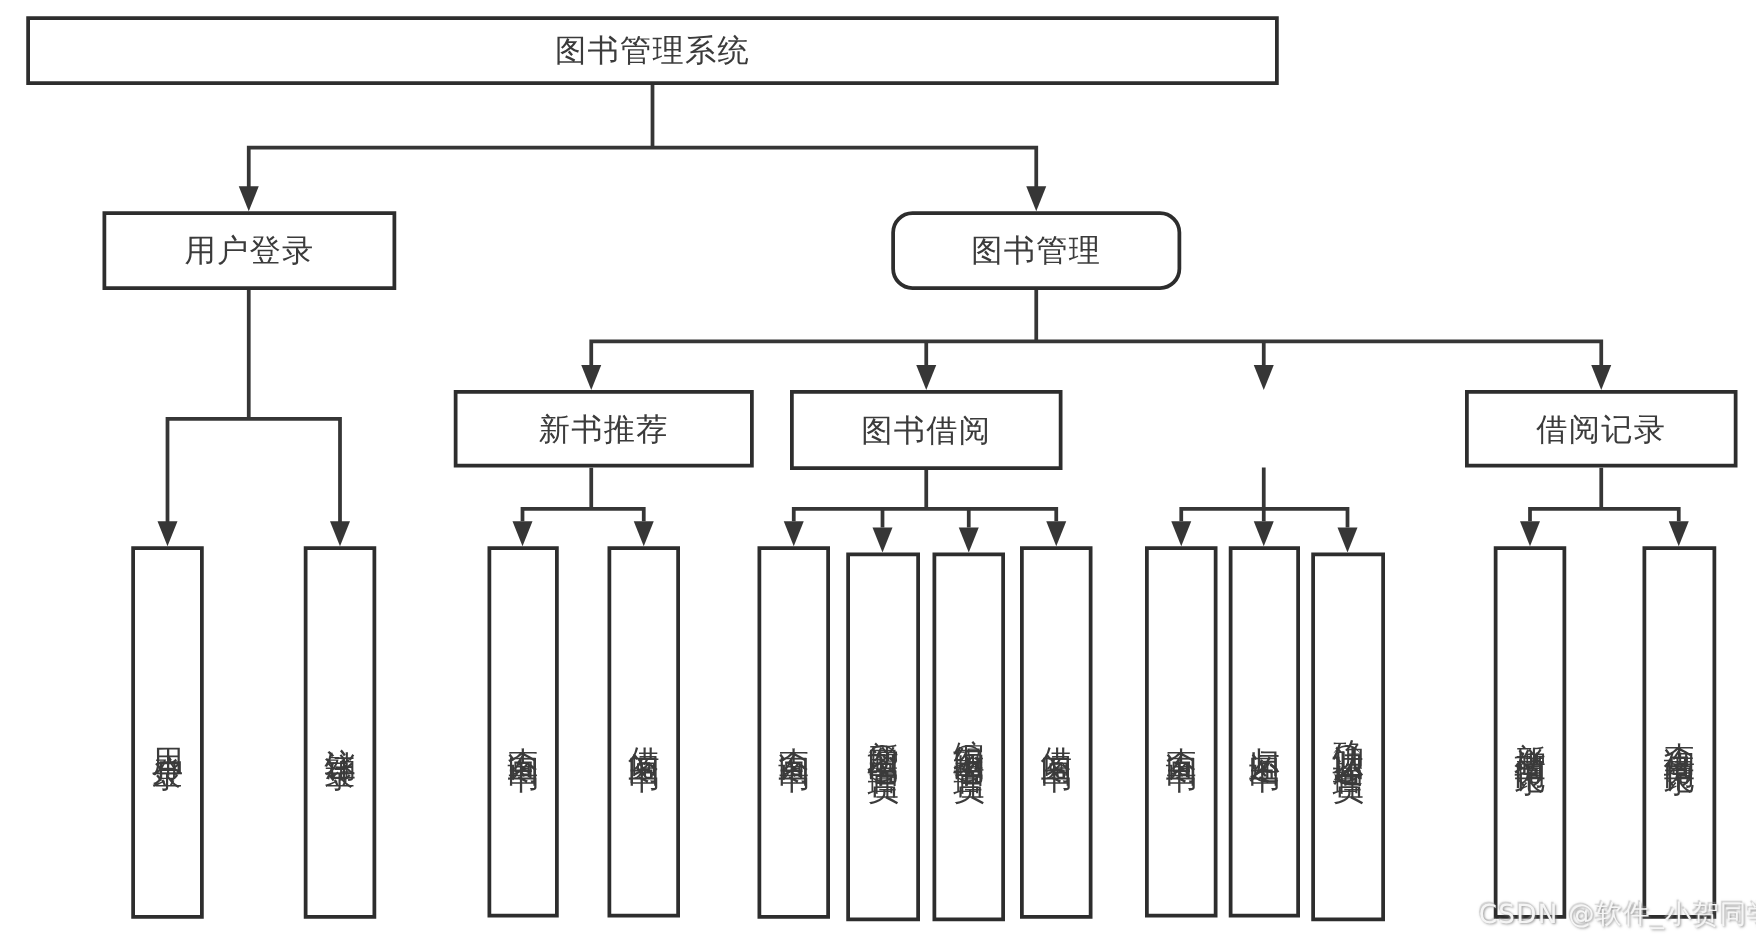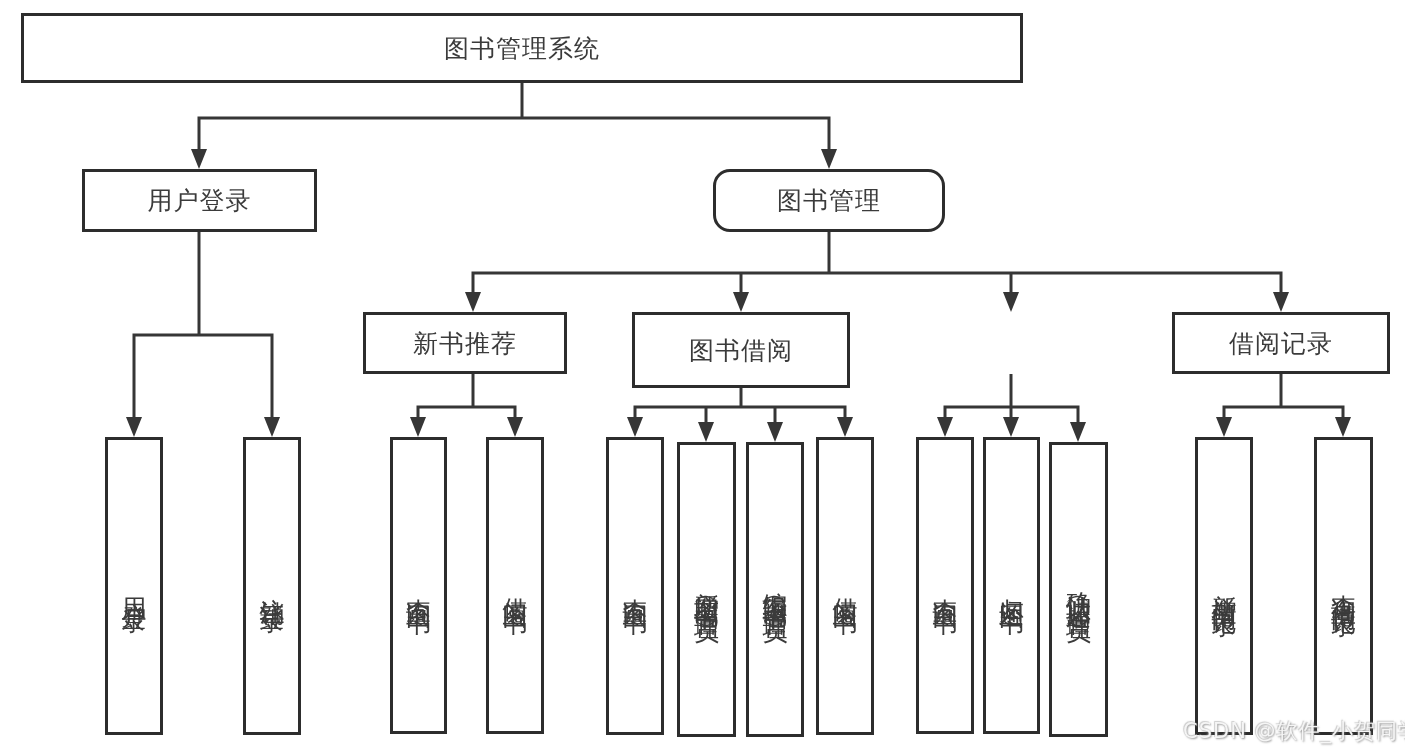--- a/index.html
+++ b/index.html
@@ -101,35 +101,35 @@
     </g>
 
     <g>
       <path d="M1281 374 V407"></path>
       <path d="M1224 417 V407 H1343 V417"></path>
       <polygon points="1216,417 1232,417 1224,437"></polygon>
       <polygon points="1335,417 1351,417 1343,437"></polygon>
     </g>
   </svg>
 
-  <div class="box" style="left:21px;top:13px;width:1002px;height:70px;">
+  <div class="box" style="left:21px;top:13px;width:1002px;height:55px;">
     <span>图书管理系统</span>
   </div>
 
   <div class="box" style="left:82px;top:169px;width:235px;height:63px;">
     <span>用户登录</span>
   </div>
   <div class="box" style="left:713px;top:169px;width:232px;height:63px;border-radius:17px;">
     <span>图书管理</span>
   </div>
 
-  <div class="box" style="left:363px;top:312px;width:204px;height:62px;">
+  <div class="box" style="left:363px;top:312px;width:240px;height:62px;">
     <span>新书推荐</span>
   </div>
-  <div class="box" style="left:632px;top:312px;width:218px;height:76px;">
+  <div class="box" style="left:632px;top:312px;width:218px;height:64px;">
     <span>图书借阅</span>
   </div>
   <div class="box" style="left:1172px;top:312px;width:218px;height:62px;">
     <span>借阅记录</span>
   </div>
 
   <div class="box vbox" style="left:105px;top:437px;width:58px;height:298px;">
     <span>用户登录</span>
   </div>
   <div class="box vbox" style="left:243px;top:437px;width:58px;height:298px;">

